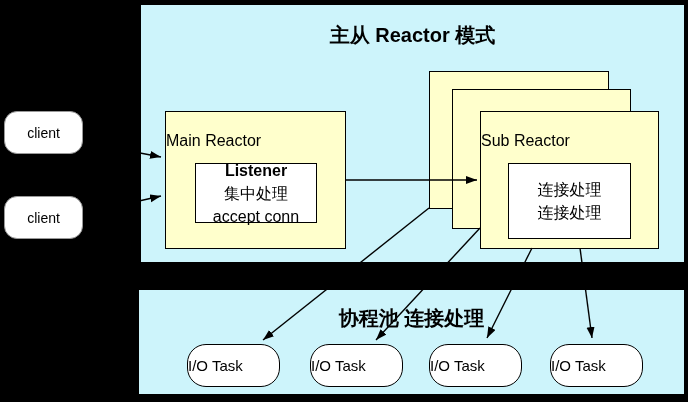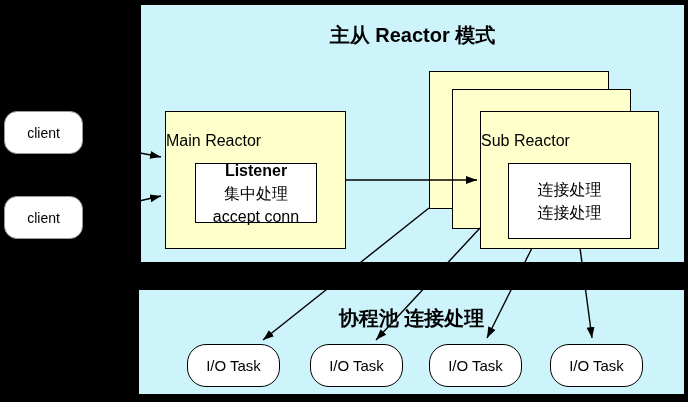--- a/index.html
+++ b/index.html
@@ -23,21 +23,21 @@
   #listener-box{left:195px;top:163px;width:122px;height:60px;}
   #connection-box{left:508px;top:163px;width:123px;height:76px;}
   .wbox .b{font-weight:bold;}
   .client{position:absolute;left:4px;width:77px;height:41px;background:#ffffff;
           border:1px solid #999;border-radius:13px;display:flex;align-items:center;
           justify-content:center;font-size:14px;}
   #client-1{top:111px;}
   #client-2{top:196px;}
   .task{position:absolute;top:344px;width:91px;height:41px;background:#fff;
         border:1.5px solid #000;border-radius:19px;display:flex;align-items:center;
-        justify-content:center;font-size:15px;}
+        justify-content:flex-start;font-size:15px;}
   #task-1{left:187px;}
   #task-2{left:310px;}
   #task-3{left:429px;}
   #task-4{left:550px;}
   #arrows{position:absolute;left:0;top:0;width:688px;height:402px;pointer-events:none;}
 </style>
 </head>
 <body>
 
 <div class="panel" id="top-panel"></div>

